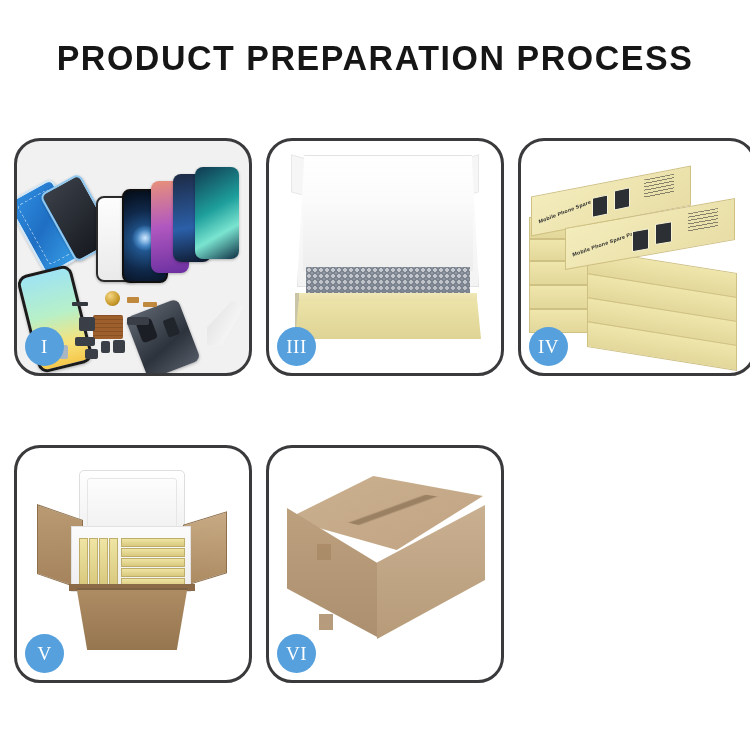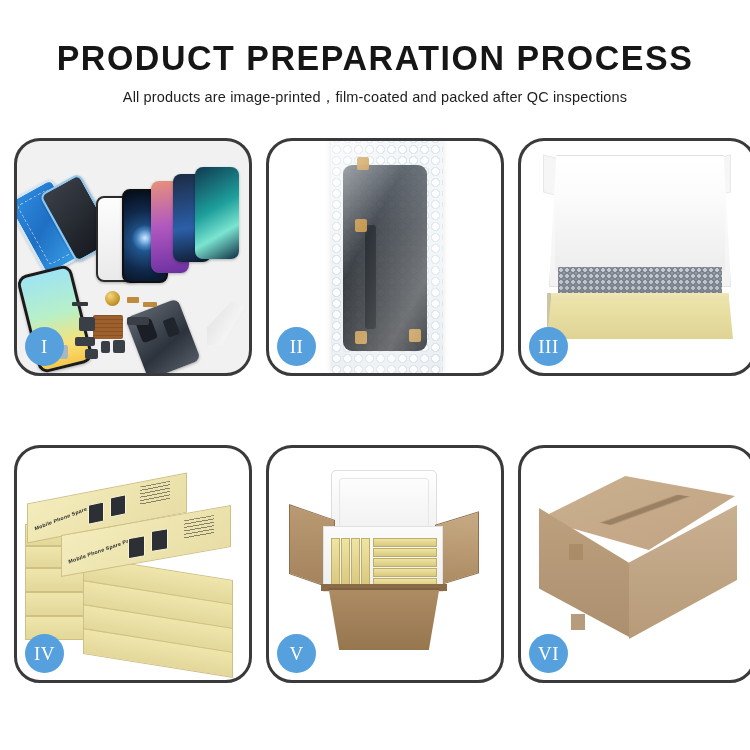--- a/index.html
+++ b/index.html
@@ -338,21 +338,20 @@
     position:absolute; background:#a98a66; opacity:.85;
   }
 </style>
 </head>
 <body>
 
 <div class="page">
 
   <div class="header">
     <div class="title">PRODUCT PREPARATION PROCESS</div>
-    <div class="subtitle">All products are image-printed，film-coated and packed after QC inspections</div>
   </div>
 
   <div class="grid">
 
     <div class="panel p1">
       <div class="panel-stage">
         <div class="scr s-blueback"></div>
         <div class="scr s-blueph"></div>
         <div class="scr s-glass"></div>
         <div class="scr s-dark"></div>
@@ -371,34 +370,20 @@
         <div class="flex" style="left:84px;top:200px;width:9px;height:12px;"></div>
         <div class="flex" style="left:96px;top:199px;width:12px;height:13px;"></div>
         <div class="flex" style="left:110px;top:176px;width:22px;height:8px;"></div>
         <div class="flex" style="left:42px;top:204px;width:9px;height:14px;background:#aab6c2;"></div>
         <div class="flex" style="left:68px;top:208px;width:13px;height:10px;"></div>
         <div class="tweez"></div>
       </div>
       <div class="badge">I</div>
     </div>
 
-    <div class="panel p2">
-      <div class="panel-stage">
-        <div class="bubblewrap">
-          <div class="innerpart"></div>
-          <div class="cable"></div>
-          <div class="tab" style="left:26px;top:24px;"></div>
-          <div class="tab" style="left:24px;top:86px;"></div>
-          <div class="tab" style="left:24px;top:198px;"></div>
-          <div class="tab" style="left:78px;top:196px;"></div>
-          <div class="gloss"></div>
-        </div>
-      </div>
-      <div class="badge">II</div>
-    </div>
 
     <div class="panel p3">
       <div class="panel-stage">
         <div class="lidflapL"></div>
         <div class="lidflapR"></div>
         <div class="lid"></div>
         <div class="foam"></div>
         <div class="bubble"></div>
         <div class="trayedgeL"></div>
         <div class="trayedgeR"></div>

